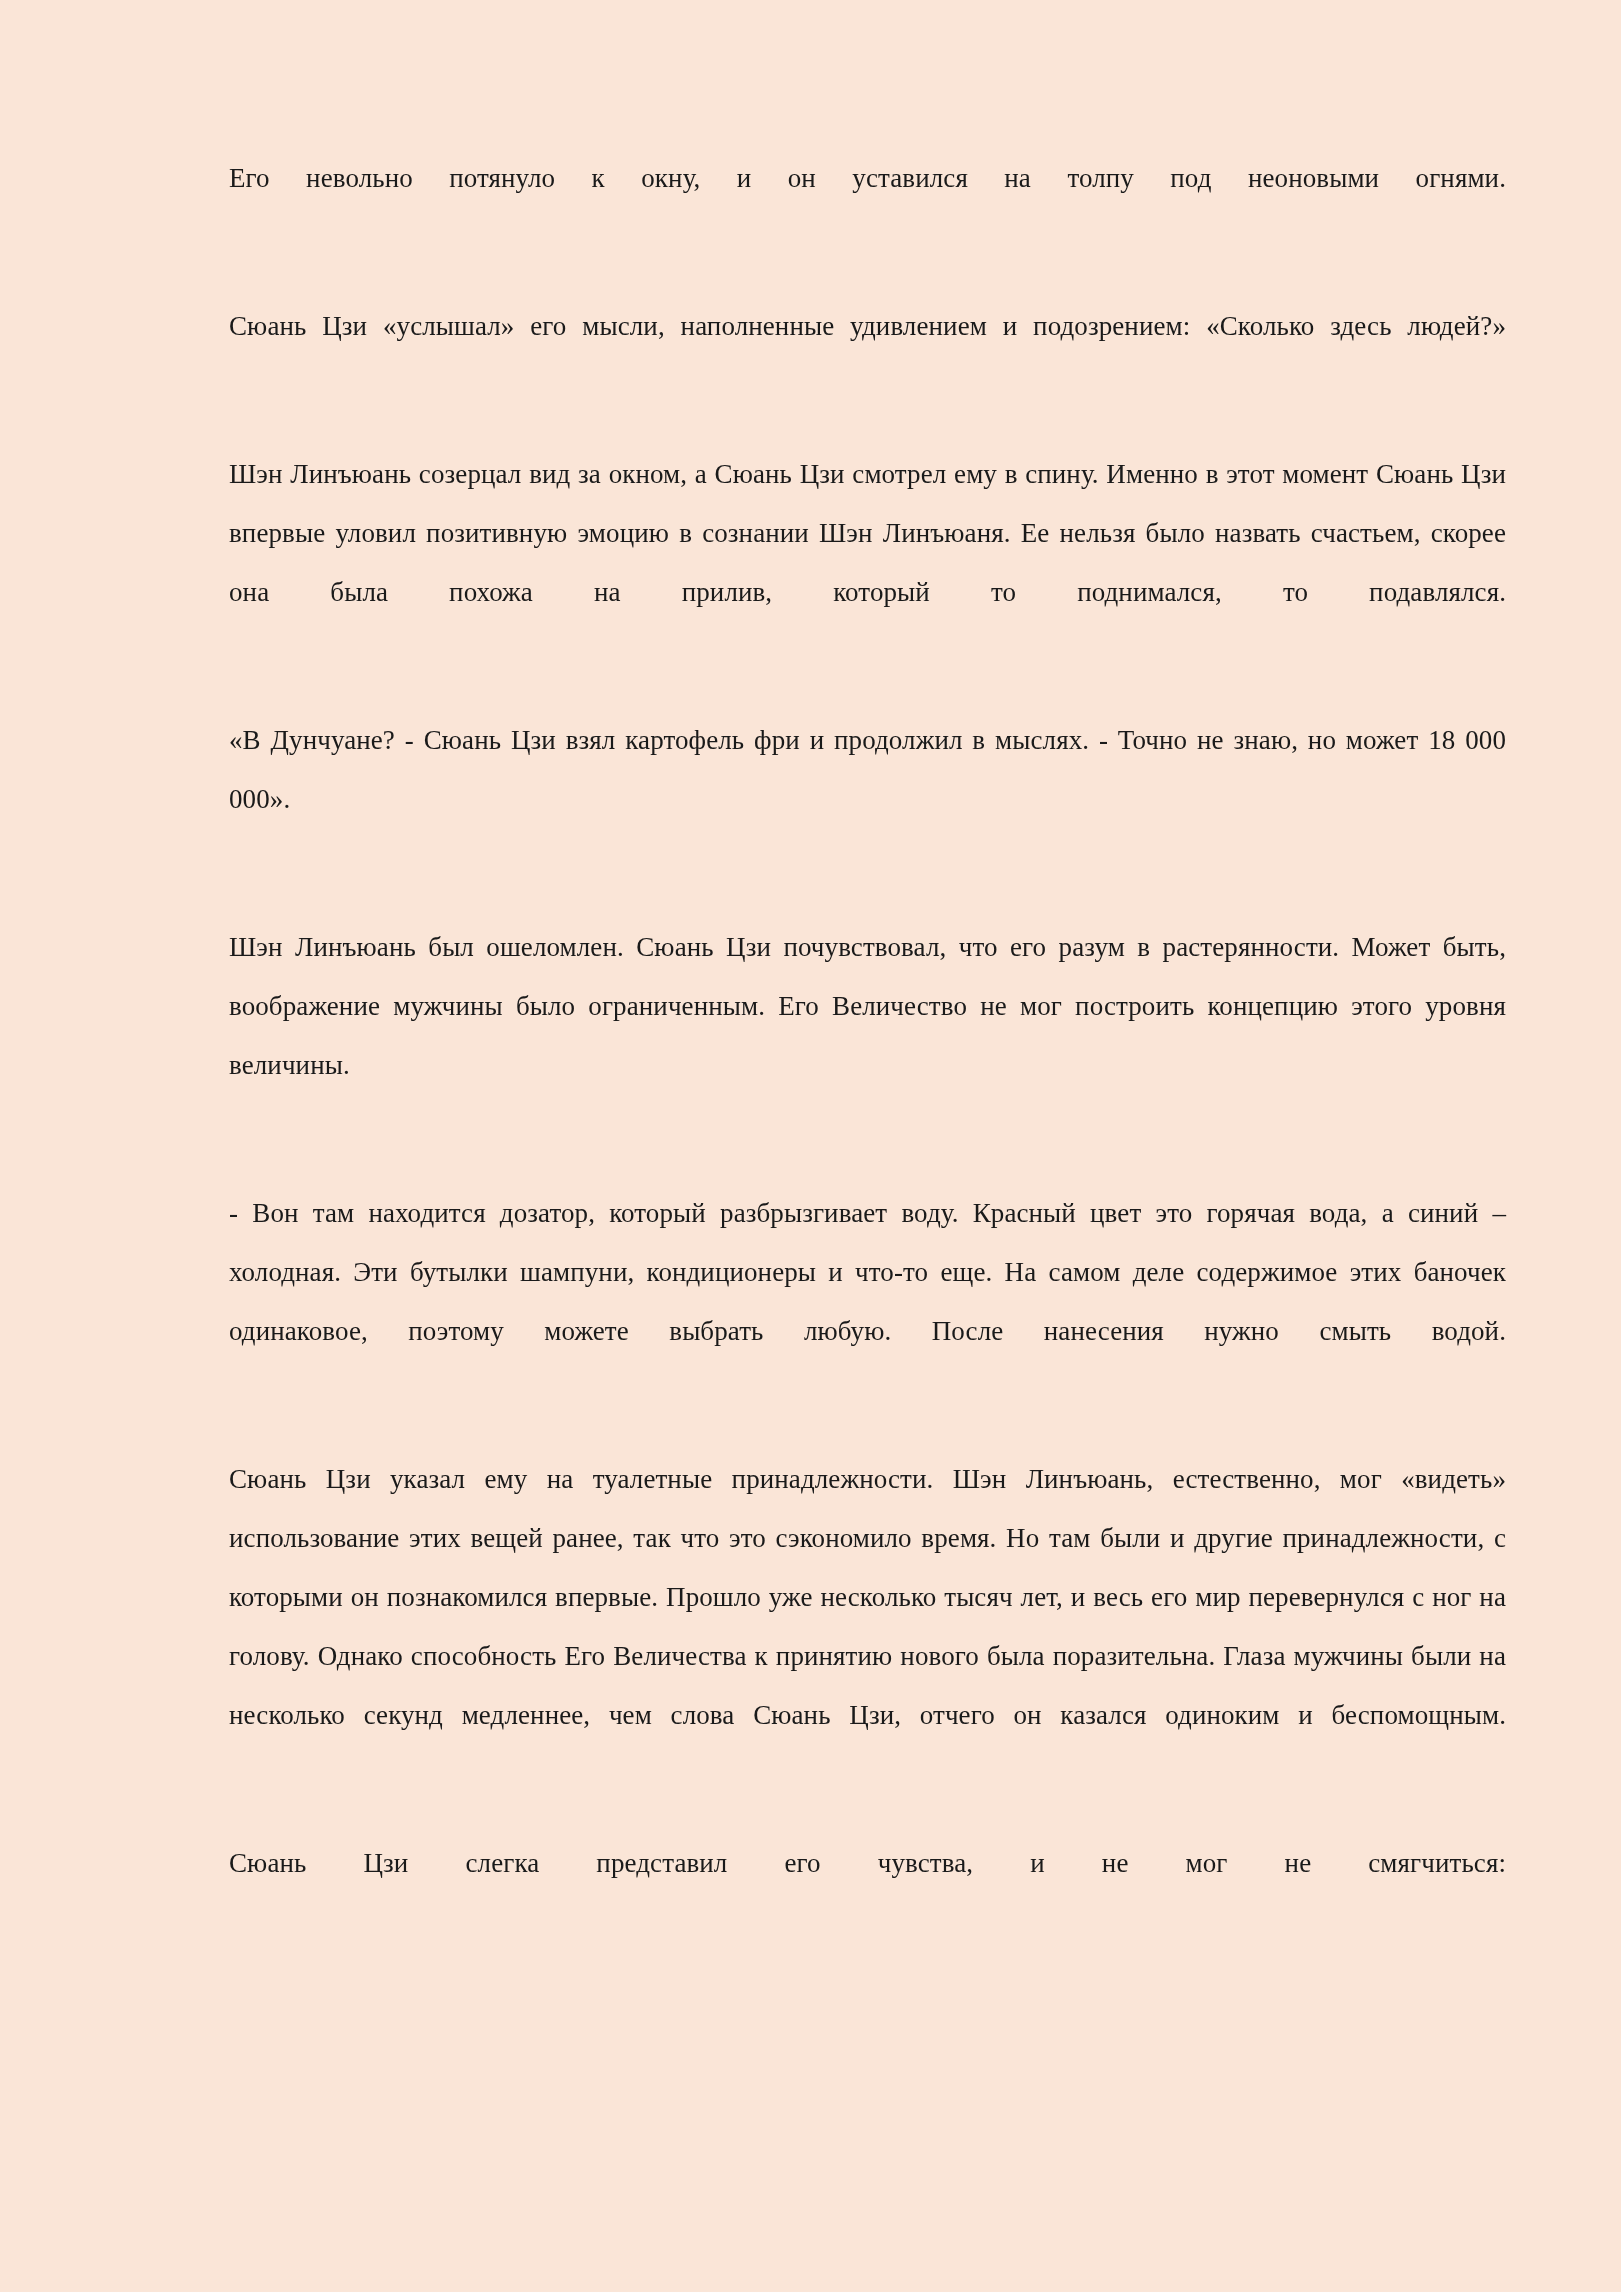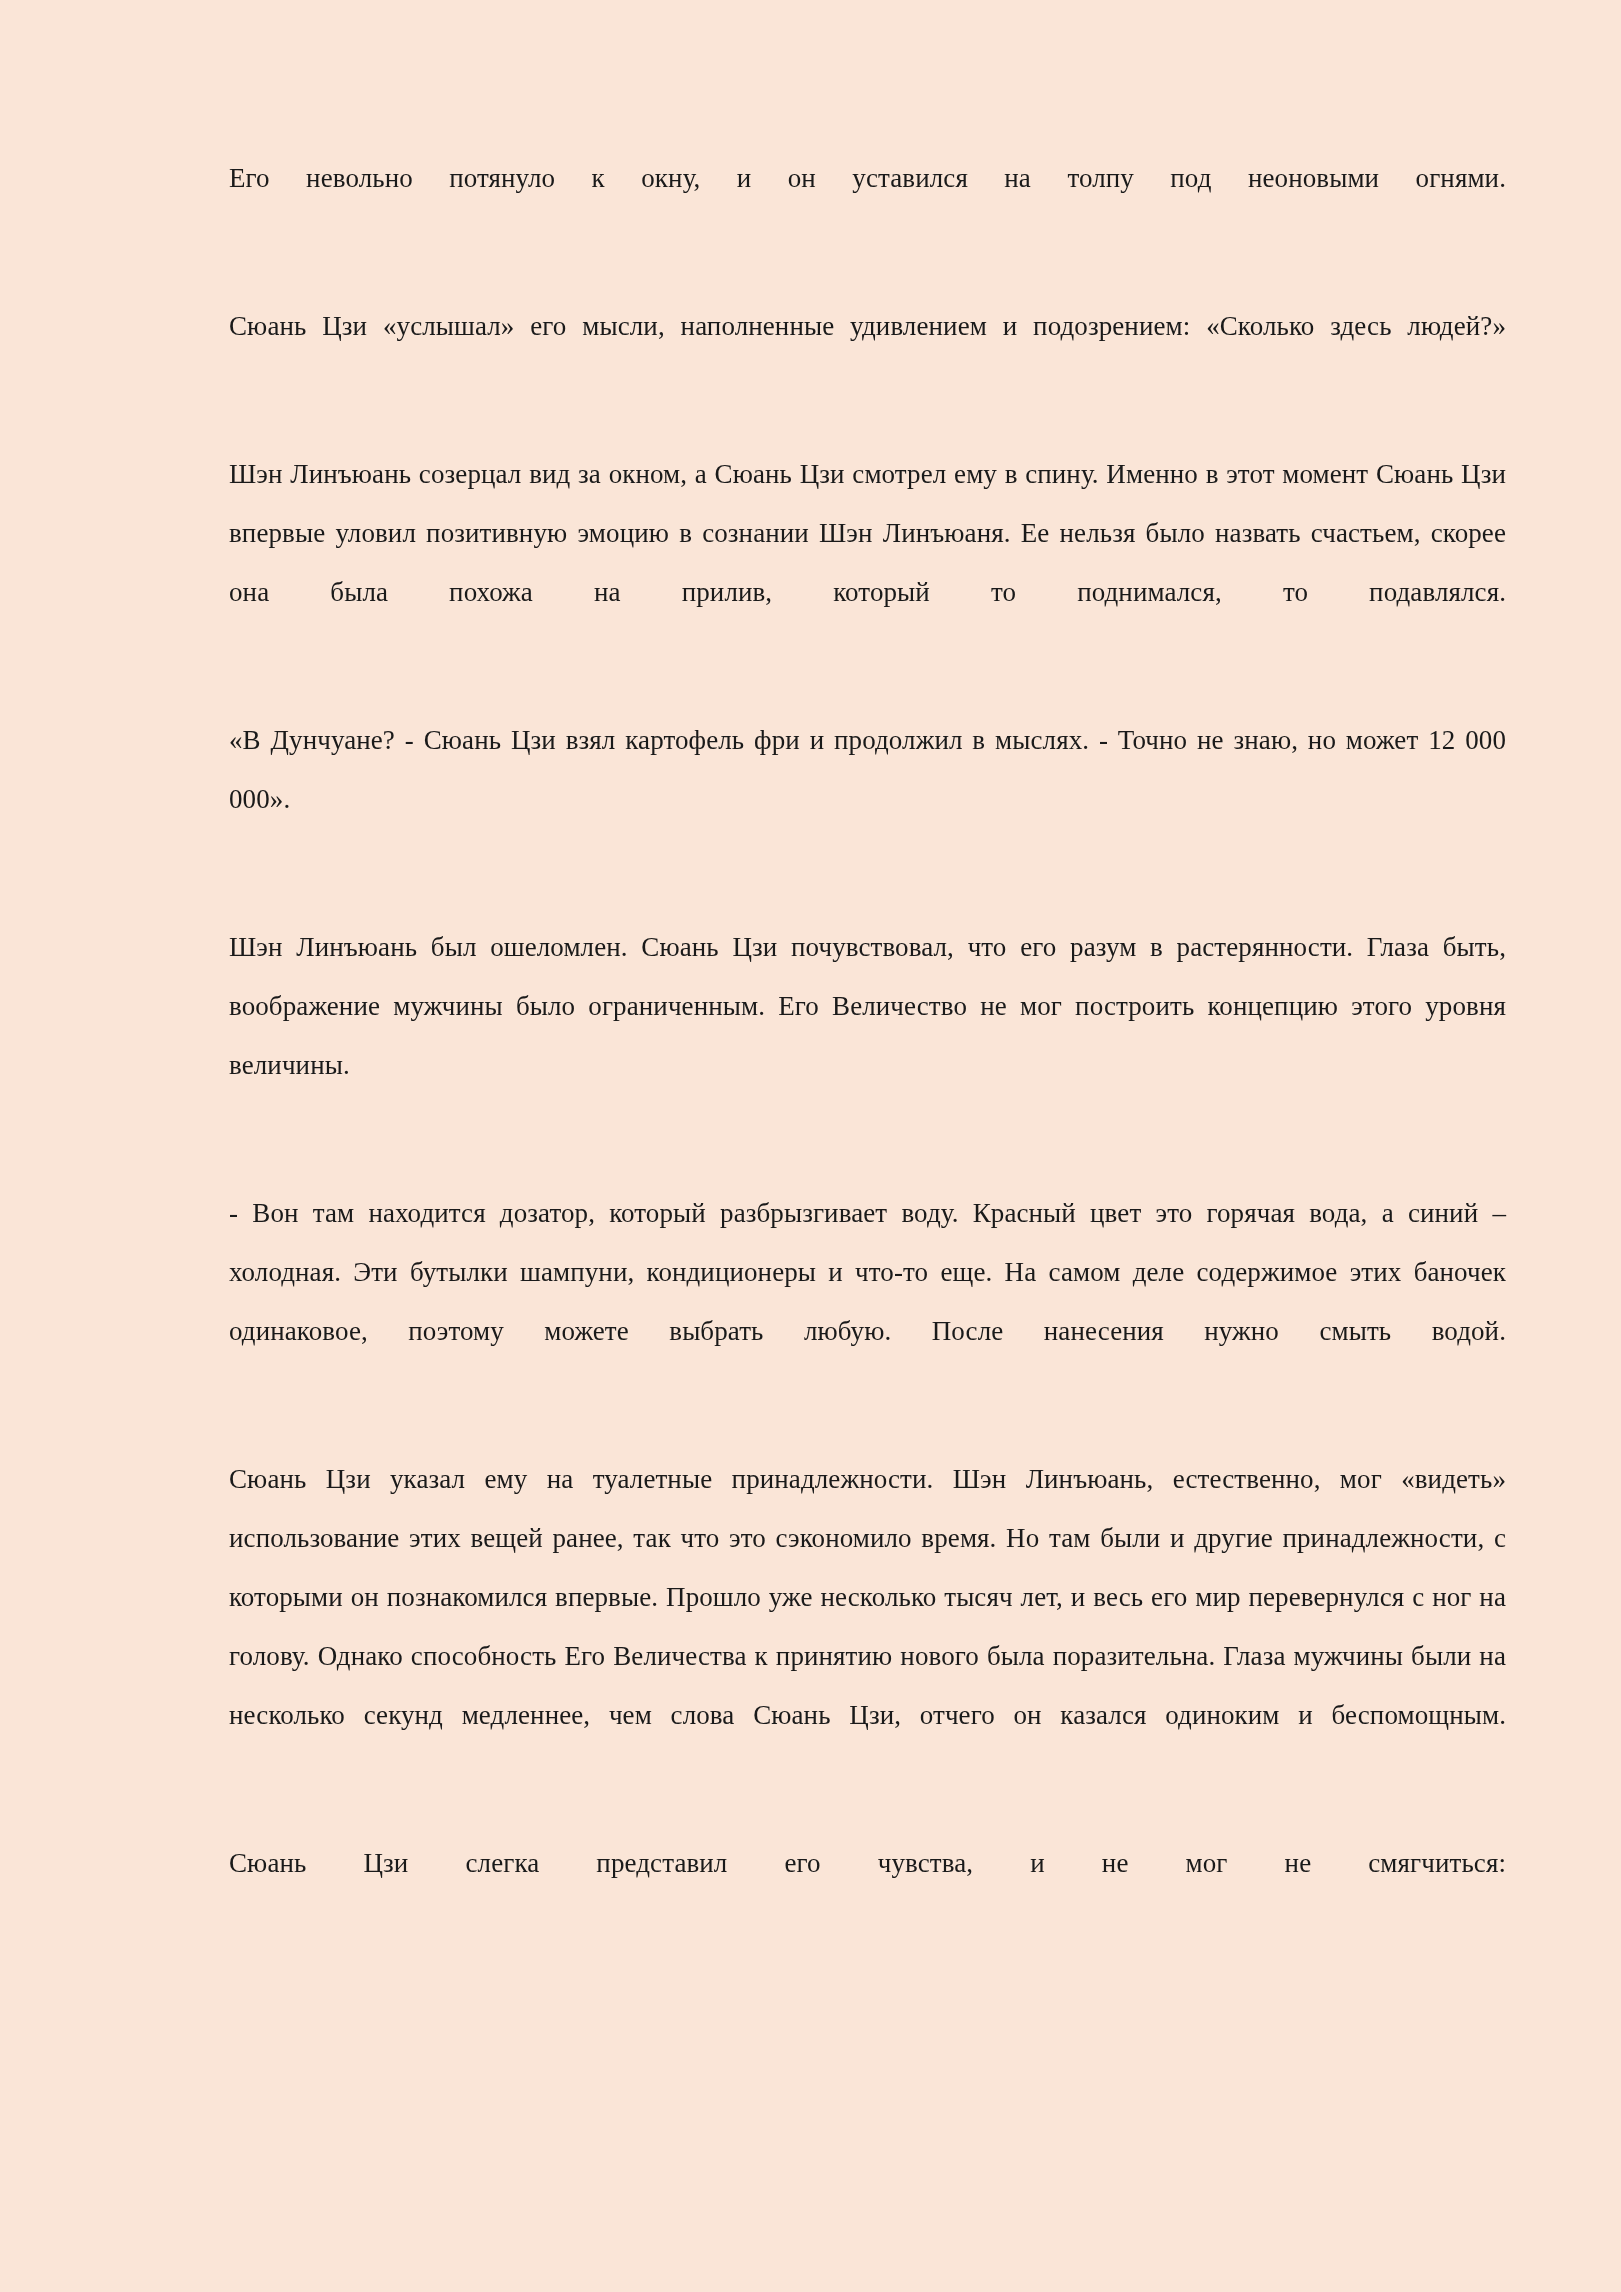--- a/index.html
+++ b/index.html
@@ -57,21 +57,21 @@
 </style>
 </head>
 <body>
 
 <div class="page">
   <div class="doc-body">
 
     <p class="para">Его невольно потянуло к окну, и он уставился на толпу под неоновыми огнями.</p>
     <p class="para">Сюань Цзи «услышал» его мысли, наполненные удивлением и подозрением: «Сколько здесь людей?»</p>
     <p class="para">Шэн Линъюань созерцал вид за окном, а Сюань Цзи смотрел ему в спину. Именно в этот момент Сюань Цзи впервые уловил позитивную эмоцию в сознании Шэн Линъюаня. Ее нельзя было назвать счастьем, скорее она была похожа на прилив, который то поднимался, то подавлялся.</p>
-    <p class="para">«В Дунчуане? - Сюань Цзи взял картофель фри и продолжил в мыслях. - Точно не знаю, но может 12 000 000».</p>
-    <p class="para">Шэн Линъюань был ошеломлен. Сюань Цзи почувствовал, что его разум в растерянности. Глаза быть, воображение мужчины было ограниченным. Его Величество не мог построить концепцию этого уровня величины.</p>
+    <p class="para">«В Дунчуане? - Сюань Цзи взял картофель фри и продолжил в мыслях. - Точно не знаю, но может 18 000 000».</p>
+    <p class="para">Шэн Линъюань был ошеломлен. Сюань Цзи почувствовал, что его разум в растерянности. Может быть, воображение мужчины было ограниченным. Его Величество не мог построить концепцию этого уровня величины.</p>
     <p class="para">-  Вон там находится дозатор, который разбрызгивает воду. Красный цвет это горячая вода, а синий – холодная. Эти бутылки шампуни, кондиционеры и что-то еще. На самом деле содержимое этих баночек одинаковое, поэтому можете выбрать любую. После нанесения нужно смыть водой.</p>
     <p class="para">Сюань Цзи указал ему на туалетные принадлежности. Шэн Линъюань, естественно, мог «видеть» использование этих вещей ранее, так что это сэкономило время. Но там были и другие принадлежности, с которыми он познакомился впервые. Прошло уже несколько тысяч лет, и весь его мир перевернулся с ног на голову. Однако способность Его Величества к принятию нового была поразительна. Глаза мужчины были на несколько секунд медленнее, чем слова Сюань Цзи, отчего он казался одиноким и беспомощным.</p>
     <p class="para">Сюань Цзи слегка представил его чувства, и не мог не смягчиться:</p>
 
   </div>
 </div>
 
 
 </body></html>

